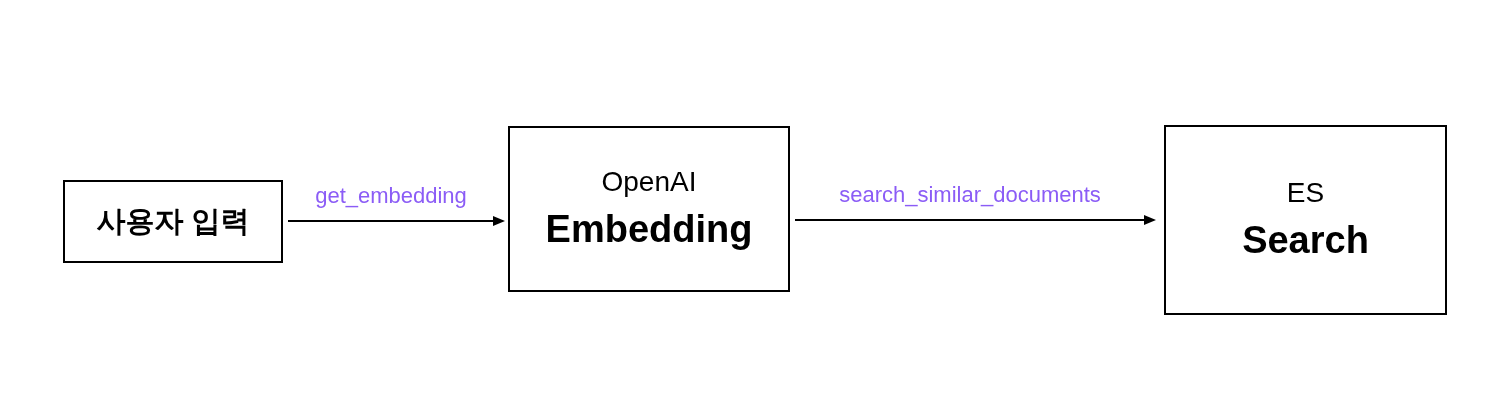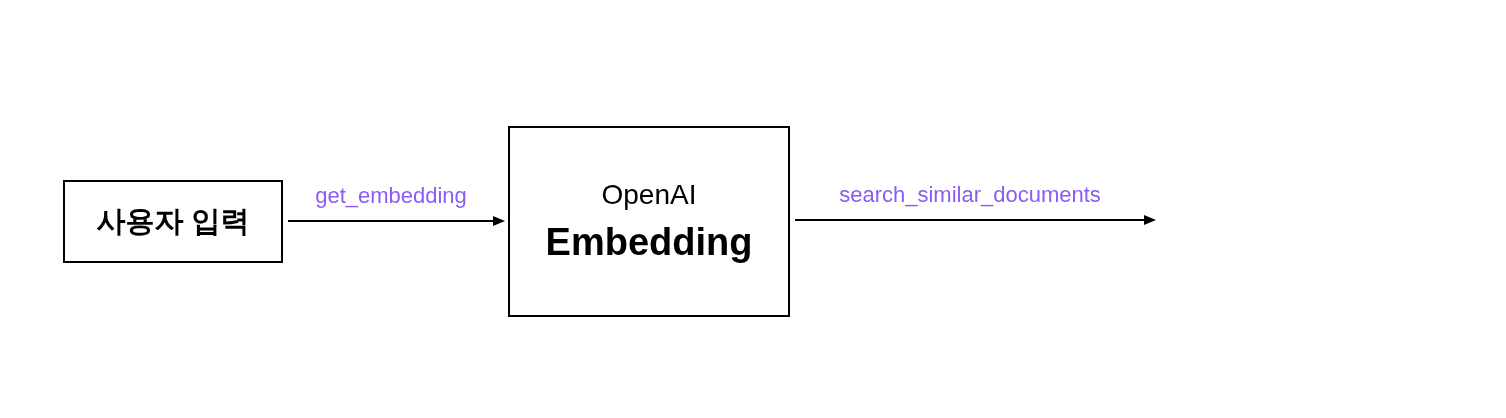--- a/index.html
+++ b/index.html
@@ -30,21 +30,21 @@
   .node-user {
     left: 63px;
     top: 180px;
     width: 220px;
     height: 83px;
   }
   .node-openai {
     left: 508px;
     top: 126px;
     width: 282px;
-    height: 191px;
+    height: 166px;
   }
   .node-es {
     left: 1164px;
     top: 125px;
     width: 283px;
     height: 190px;
   }
   .node-subtitle {
     font-size: 28px;
     font-weight: 400;
@@ -124,14 +124,18 @@
   <div class="node node-openai">
     <span class="node-subtitle">OpenAI</span>
     <span class="node-title">Embedding</span>
   </div>
 
   <div class="edge edge2">
     <span class="edge-label">search_similar_documents</span>
     <div class="edge-line"></div>
   </div>
 
+  <div class="node node-es">
+    <span class="node-subtitle">ES</span>
+    <span class="node-title">Search</span>
+  </div>
 
 </div>
 
 </body></html>

